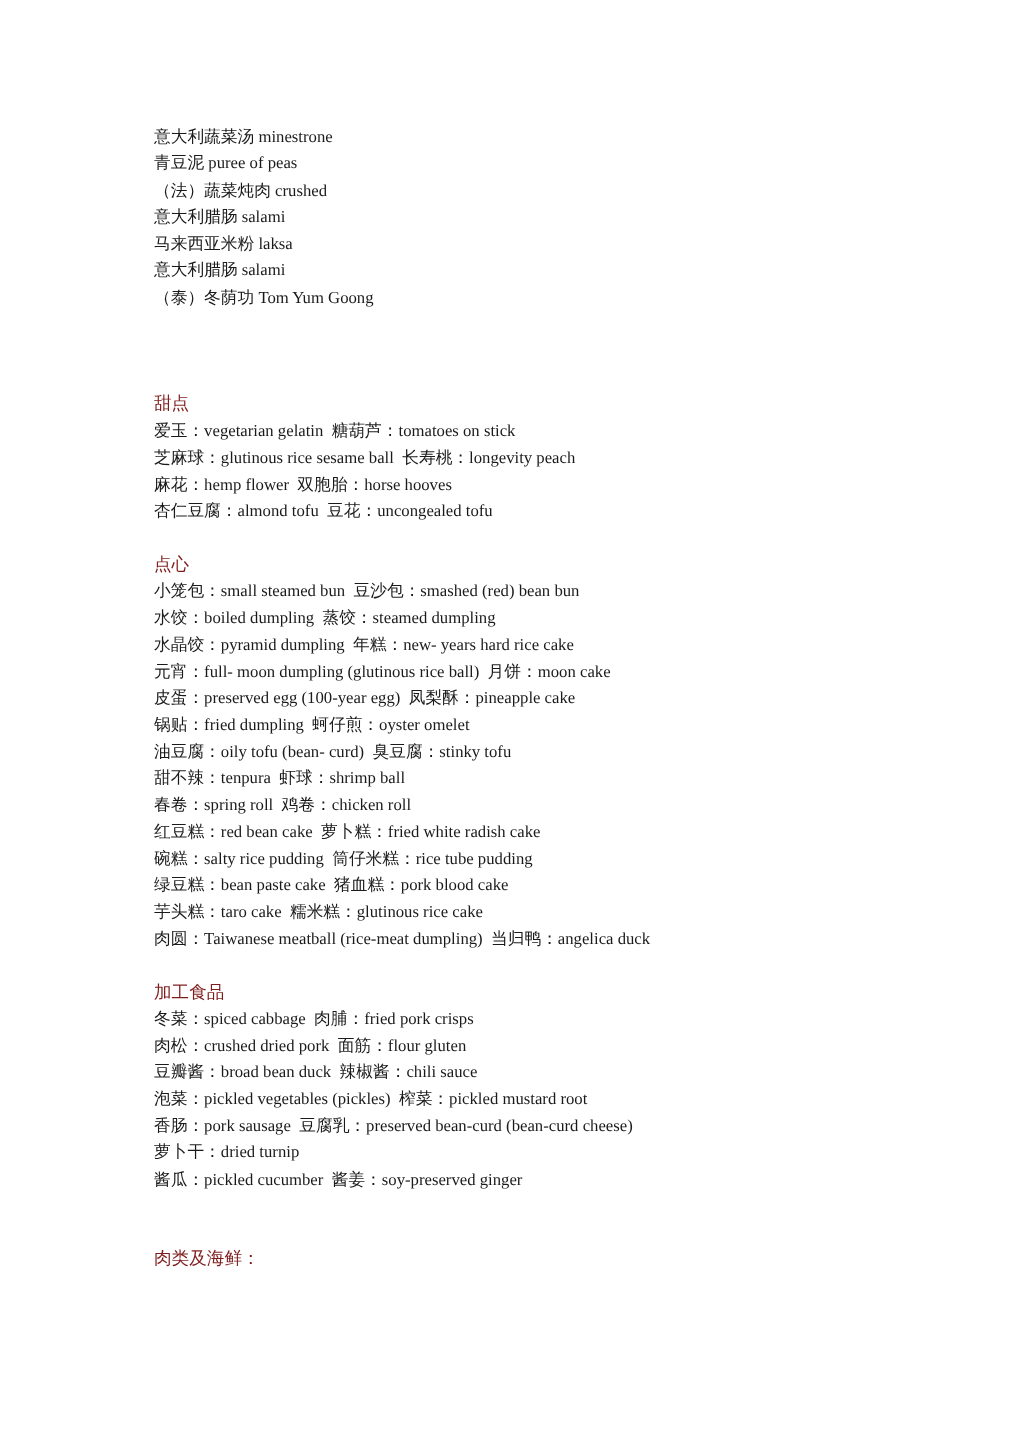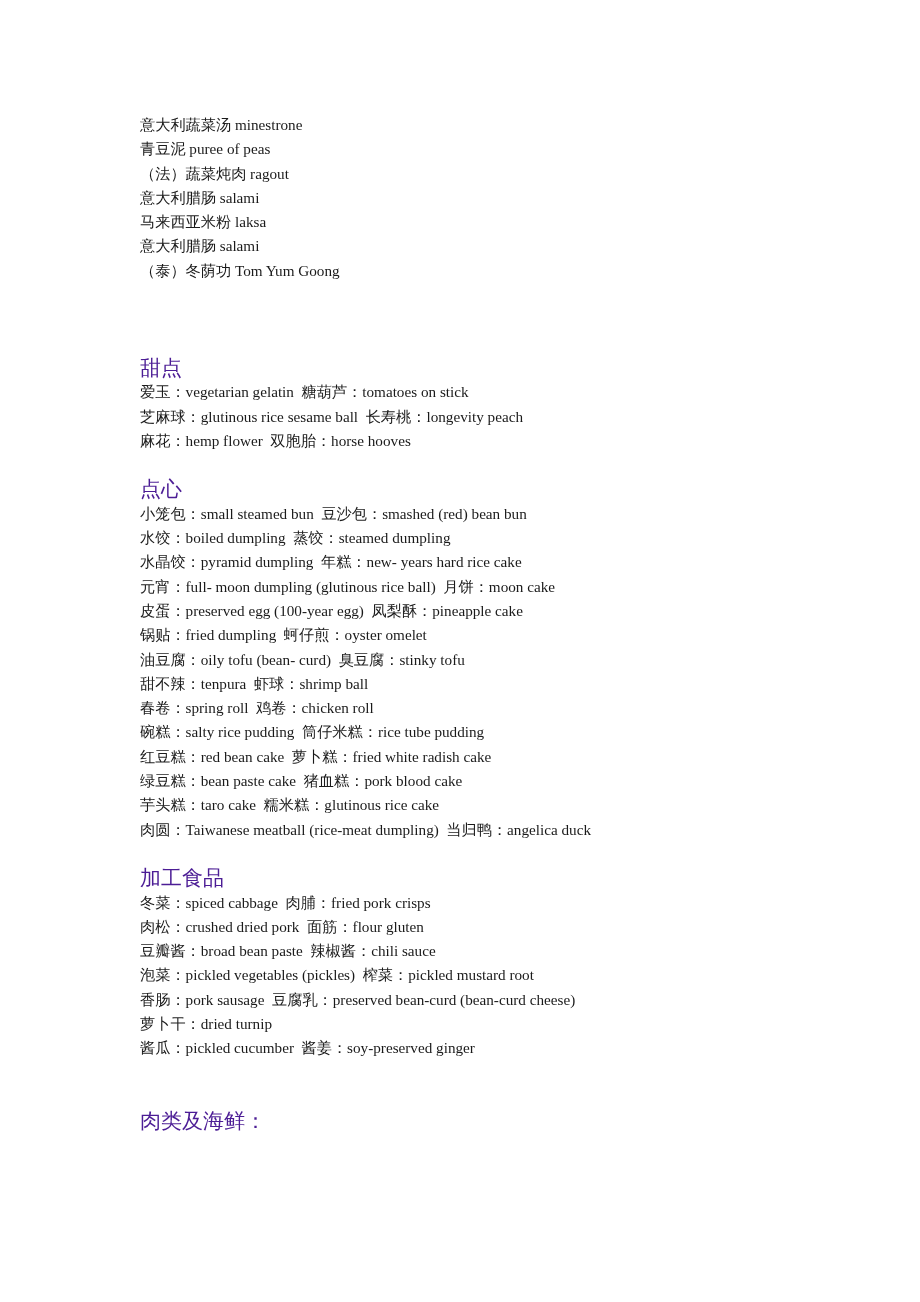--- a/index.html
+++ b/index.html
@@ -29,84 +29,85 @@
     white-space: pre;
     letter-spacing: 0;
     color: #1a1a1a;
   }
   .blank-line {
     height: 24.3px;
     line-height: 24.3px;
     font-size: 15.2px;
   }
   .section-heading {
-    font-size: 21px;
+    font-size: 16px;
     line-height: 24.3px;
     height: 24.3px;
     white-space: pre;
-    color: #4c1d95;
+    color: #7f1d1d;
   }
   .block {
     margin: 0;
     padding: 0;
   }
 </style>
 </head>
 <body>
 
 <div class="page">
 
   <div class="block">
     <div class="doc-line">意大利蔬菜汤 minestrone</div>
     <div class="doc-line">青豆泥 puree of peas</div>
-    <div class="doc-line">（法）蔬菜炖肉 ragout</div>
+    <div class="doc-line">（法）蔬菜炖肉 crushed</div>
     <div class="doc-line">意大利腊肠 salami</div>
     <div class="doc-line">马来西亚米粉 laksa</div>
     <div class="doc-line">意大利腊肠 salami</div>
     <div class="doc-line">（泰）冬荫功 Tom Yum Goong</div>
   </div>
 
   <div class="blank-line">&nbsp;</div>
   <div class="blank-line">&nbsp;</div>
   <div class="blank-line">&nbsp;</div>
 
   <div class="block">
     <div class="section-heading">甜点</div>
     <div class="doc-line">爱玉：vegetarian gelatin  糖葫芦：tomatoes on stick</div>
     <div class="doc-line">芝麻球：glutinous rice sesame ball  长寿桃：longevity peach</div>
     <div class="doc-line">麻花：hemp flower  双胞胎：horse hooves</div>
+    <div class="doc-line">杏仁豆腐：almond tofu  豆花：uncongealed tofu</div>
   </div>
 
   <div class="blank-line">&nbsp;</div>
 
   <div class="block">
     <div class="section-heading">点心</div>
     <div class="doc-line">小笼包：small steamed bun  豆沙包：smashed (red) bean bun</div>
     <div class="doc-line">水饺：boiled dumpling  蒸饺：steamed dumpling</div>
     <div class="doc-line">水晶饺：pyramid dumpling  年糕：new- years hard rice cake</div>
     <div class="doc-line">元宵：full- moon dumpling (glutinous rice ball)  月饼：moon cake</div>
     <div class="doc-line">皮蛋：preserved egg (100-year egg)  凤梨酥：pineapple cake</div>
     <div class="doc-line">锅贴：fried dumpling  蚵仔煎：oyster omelet</div>
     <div class="doc-line">油豆腐：oily tofu (bean- curd)  臭豆腐：stinky tofu</div>
     <div class="doc-line">甜不辣：tenpura  虾球：shrimp ball</div>
     <div class="doc-line">春卷：spring roll  鸡卷：chicken roll</div>
+    <div class="doc-line">红豆糕：red bean cake  萝卜糕：fried white radish cake</div>
     <div class="doc-line">碗糕：salty rice pudding  筒仔米糕：rice tube pudding</div>
-    <div class="doc-line">红豆糕：red bean cake  萝卜糕：fried white radish cake</div>
     <div class="doc-line">绿豆糕：bean paste cake  猪血糕：pork blood cake</div>
     <div class="doc-line">芋头糕：taro cake  糯米糕：glutinous rice cake</div>
     <div class="doc-line">肉圆：Taiwanese meatball (rice-meat dumpling)  当归鸭：angelica duck</div>
   </div>
 
   <div class="blank-line">&nbsp;</div>
 
   <div class="block">
     <div class="section-heading">加工食品</div>
     <div class="doc-line">冬菜：spiced cabbage  肉脯：fried pork crisps</div>
     <div class="doc-line">肉松：crushed dried pork  面筋：flour gluten</div>
-    <div class="doc-line">豆瓣酱：broad bean paste  辣椒酱：chili sauce</div>
+    <div class="doc-line">豆瓣酱：broad bean duck  辣椒酱：chili sauce</div>
     <div class="doc-line">泡菜：pickled vegetables (pickles)  榨菜：pickled mustard root</div>
     <div class="doc-line">香肠：pork sausage  豆腐乳：preserved bean-curd (bean-curd cheese)</div>
     <div class="doc-line">萝卜干：dried turnip</div>
     <div class="doc-line">酱瓜：pickled cucumber  酱姜：soy-preserved ginger</div>
   </div>
 
   <div class="blank-line">&nbsp;</div>
   <div class="blank-line">&nbsp;</div>
 
   <div class="block">

